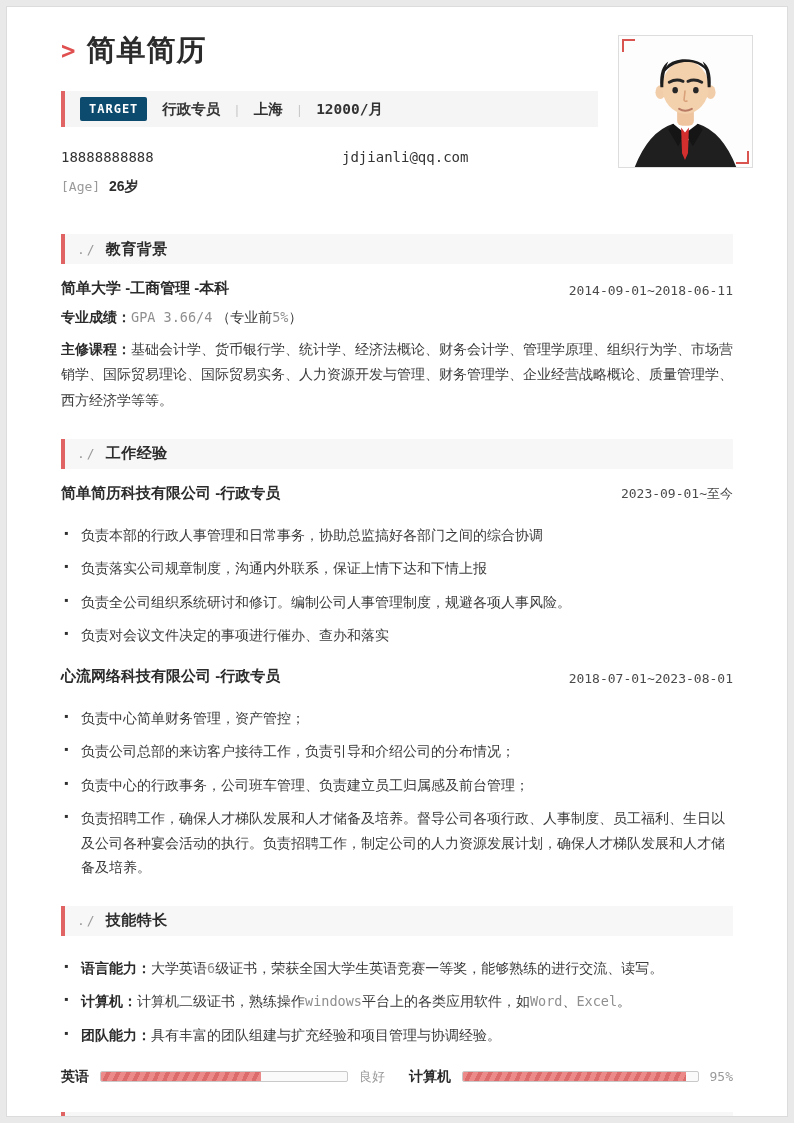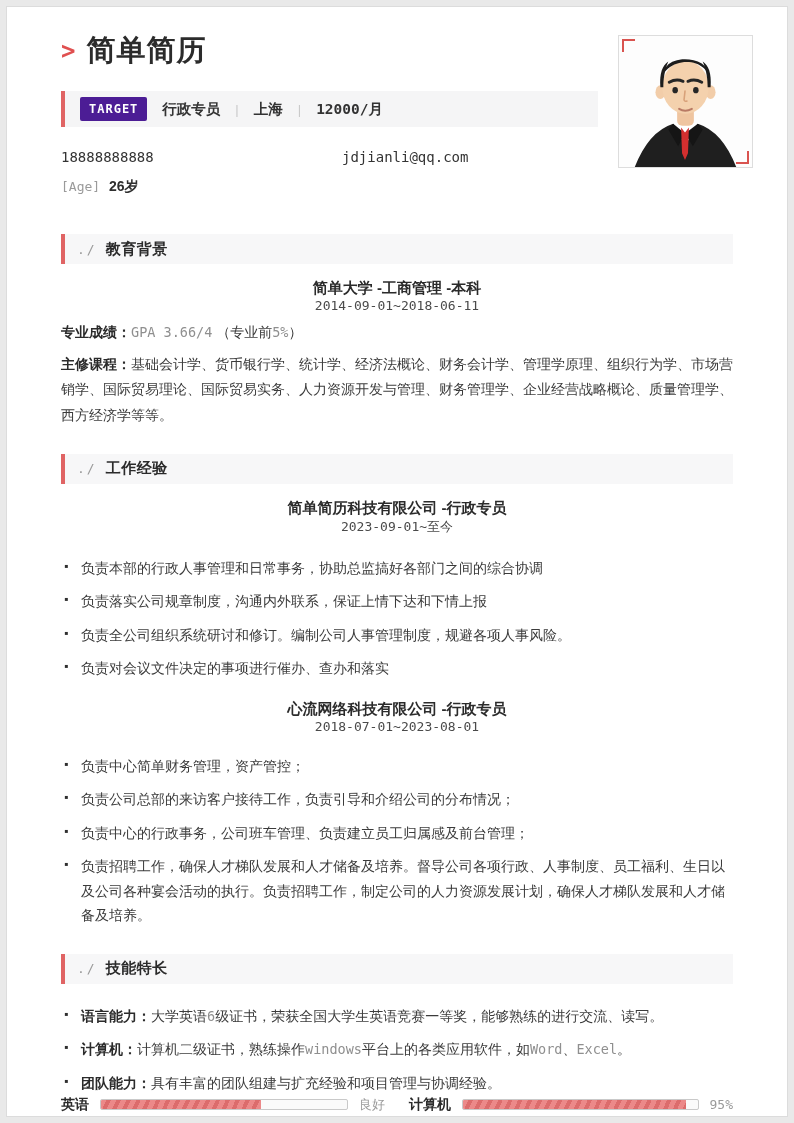--- a/index.html
+++ b/index.html
@@ -28,21 +28,21 @@
   .corner-tl { position:absolute; top:3px; left:3px; width:13px; height:13px;
     border-top:2px solid #d9534f; border-left:2px solid #d9534f; }
   .corner-br { position:absolute; bottom:3px; right:3px; width:13px; height:13px;
     border-bottom:2px solid #d9534f; border-right:2px solid #d9534f; }
 
   .target-bar {
     margin-top:20px; width:537px; height:36px; background:#f5f5f6;
     border-left:4px solid #e06464; display:flex; align-items:center; gap:15px; padding-left:15px;
   }
   .target-badge {
-    background:#4c1d95; color:#fff; font-size:12px; font-weight:700; letter-spacing:1px;
+    background:#0c4a6e; color:#fff; font-size:12px; font-weight:700; letter-spacing:1px;
     padding:5px 9px; border-radius:2px;
   }
   .target-item { font-size:14.5px; font-weight:700; color:#333; }
   .sep { color:#c9c9c9; font-size:13px; }
 
   .contact-grid {
     margin-top:22px; display:grid; grid-template-columns:281px 1fr; row-gap:13px;
     font-size:14px; width:560px;
   }
   .contact-value { color:#333; font-size:14px; }
@@ -52,34 +52,34 @@
   
   .section { margin-top:26px; }
   .section.first { margin-top:38px; }
   .sec-head {
     height:30px; background:#f7f7f8; border-left:4px solid #e06464;
     display:flex; align-items:center; padding-left:12px;
   }
   .sec-prefix { color:#9a9a9a; font-size:13px; margin-right:9px; letter-spacing:2px; }
   .sec-title { font-size:15px; font-weight:700; color:#2b2b2b; letter-spacing:0.5px; }
 
-  .row-between { display:flex; justify-content:space-between; align-items:center; margin-top:15px;flex-direction:column; }
+  .row-between { display:flex; justify-content:space-between; align-items:flex-end; margin-top:15px; }
   .item-title { font-size:15px; font-weight:700; color:#2b2b2b; }
   .item-date { font-size:13px; color:#4a4a4a; }
 
   .para { font-size:14px; line-height:1.8; margin-top:7px; color:#3b3b3b; }
   .seg-label { font-weight:700; color:#2b2b2b; }
   .seg-code { font-family:"DejaVu Sans Mono","Liberation Mono",monospace; color:#8f8f8f; font-size:13.5px; }
 
   ul.bullets { list-style:none; margin-top:20px; }
   li.bullet { position:relative; padding-left:20px; font-size:14px; line-height:1.75; margin-top:9px; color:#3b3b3b; }
   li.bullet::before { content:"▪"; position:absolute; left:3px; top:0; color:#2f2f2f; font-size:12px; }
 
   
-  .bars { display:flex; gap:24px; align-items:center; }
+  .bars { display:flex; gap:24px; margin-top:20px; align-items:center; }
   .bar-group { flex:1; display:flex; align-items:center; gap:11px; }
   .bar-label { font-size:14px; font-weight:700; color:#2b2b2b; white-space:nowrap; }
   .bar-track { flex:1; height:11px; background:#fafafa; border:1px solid #c9c9c9; border-radius:2px; overflow:hidden; }
   .bar-fill { height:100%; background:repeating-linear-gradient(115deg,#ec8989 0px,#ec8989 5px,#dc6c6c 5px,#dc6c6c 9px); }
   .bar-value { font-size:13px; color:#9a9a9a; white-space:nowrap; }
 </style>
 </head>
 <body>
 
 <div class="card">

